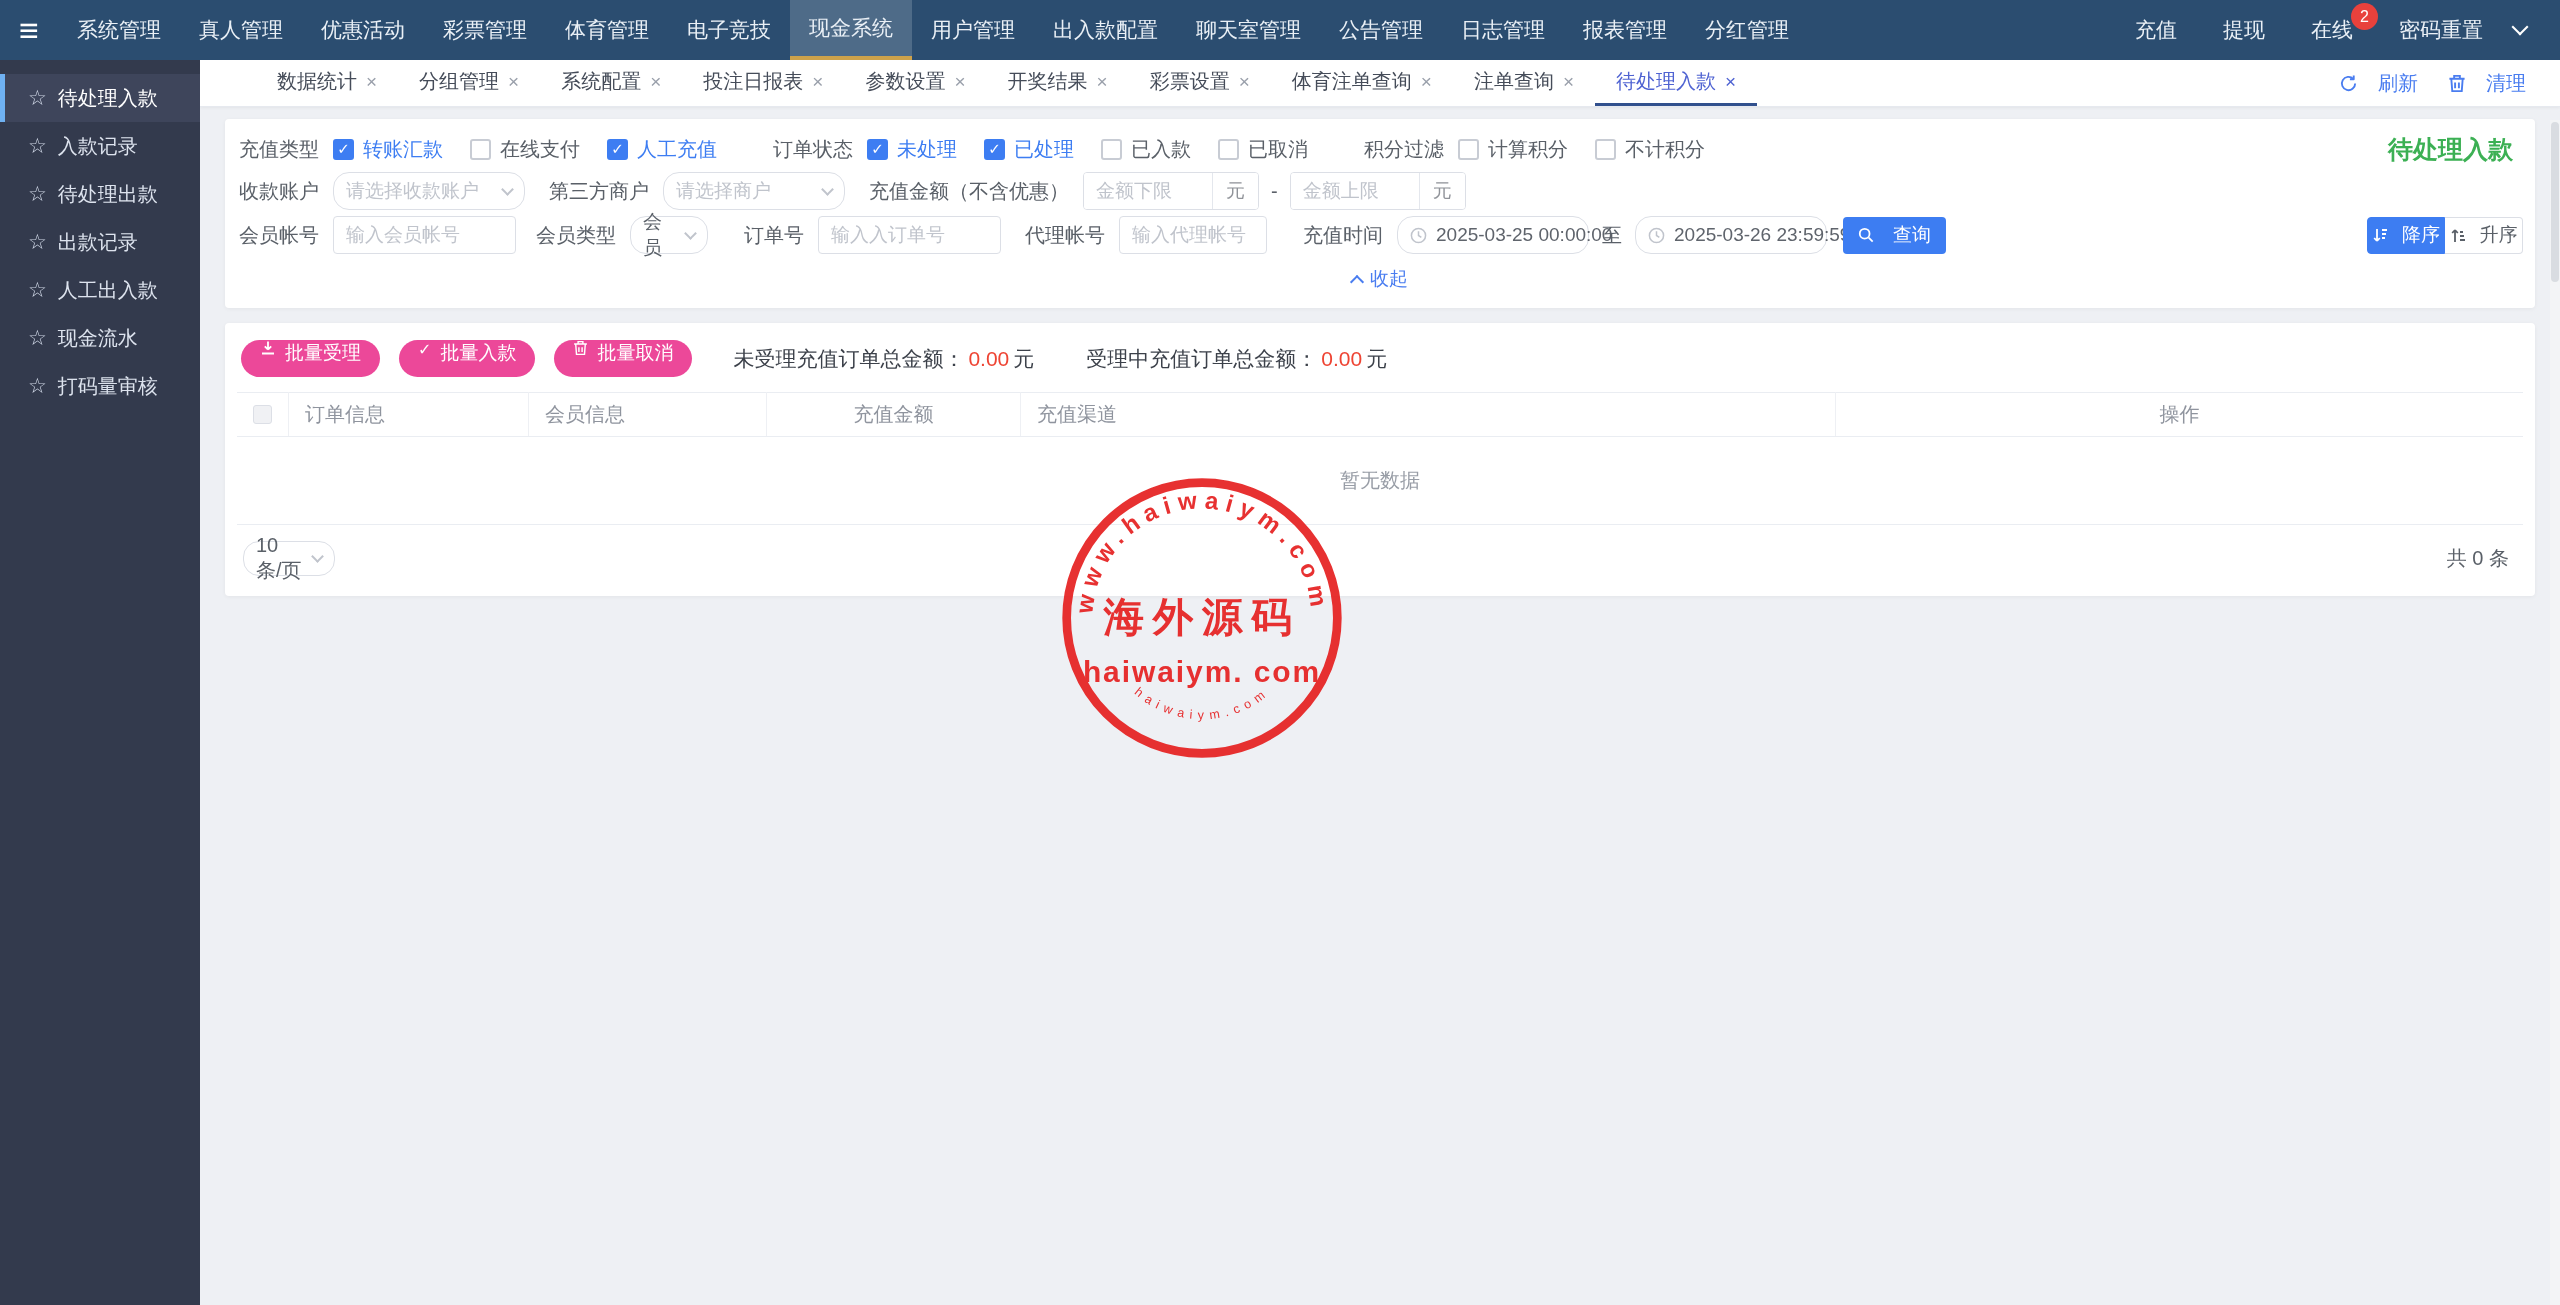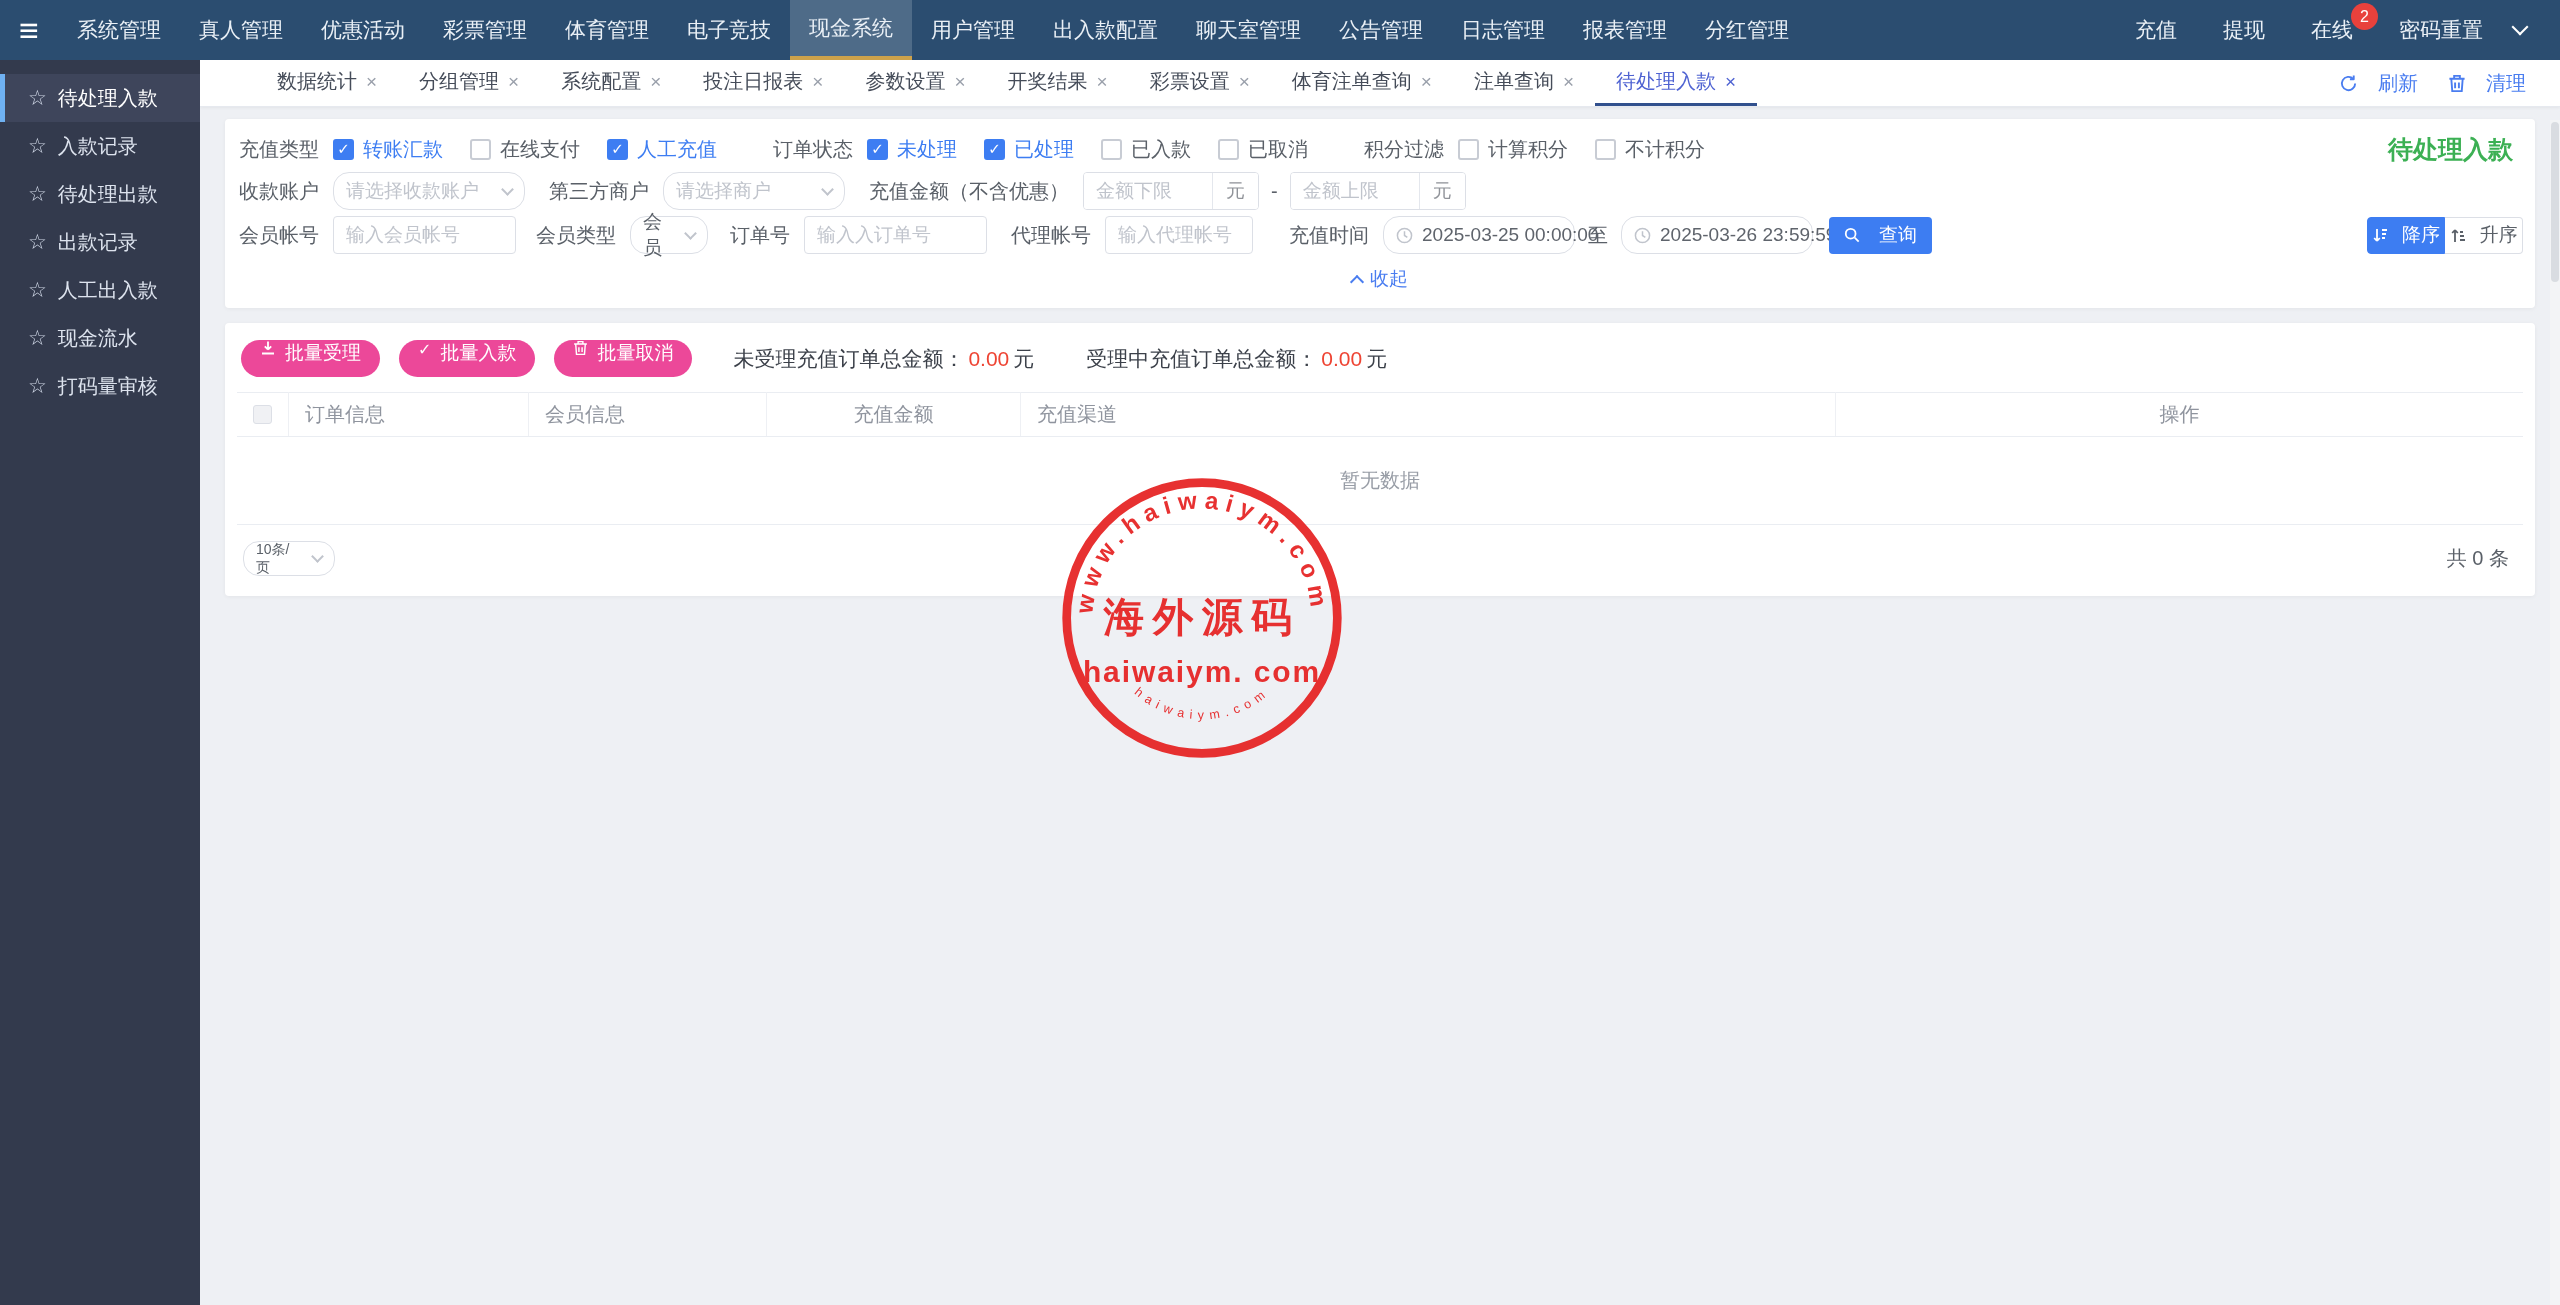--- a/index.html
+++ b/index.html
@@ -164,21 +164,21 @@
     height:44px; font-size:20px; color:#8f949e; font-weight:normal;
     border-bottom:1px solid #eaedf2; border-right:1px solid #eef0f4; background:#fff;
     text-align:left; padding:0 16px; white-space:nowrap;
   }
   .grid th:last-child { border-right:none; }
   .grid th.c { text-align:center; }
   .hdr-cb { width:19px; height:19px; border:1px solid #dcdfe6; border-radius:3px; background:#f0f1f4; margin:0 auto; }
   .grid td.empty { height:88px; text-align:center; color:#989da6; font-size:20px; border-bottom:1px solid #eaedf2; }
 
   .pagination { display:flex; align-items:center; padding:16px 6px 20px 6px; }
-  .page-size { width:92px; height:35px; font-size:14px; }
+  .page-size { width:92px; height:35px; font-size:20px; }
   .total-count { margin-left:auto; color:#5a6068; font-size:20px; padding-right:8px; }
 
   
   .scrollbar { position:absolute; right:0; top:60px; bottom:0; width:10px; background:#f3f4f6; }
   .scrollbar .thumb { position:absolute; top:2px; right:1px; width:8px; height:160px; border-radius:4px; background:#d9dce1; }
 
   
   .stamp { position:absolute; left:1057px; top:473px; width:290px; height:290px; z-index:20; opacity:.93; pointer-events:none; }
   .stamp text, .stamp textPath { fill:#e62222; }
 </style>
@@ -392,21 +392,21 @@
     <div class="f-row">
       <span class="f-label">会员帐号</span>
       <input class="txt" style="width: 183px;" placeholder="输入会员帐号">
 
       <span class="f-label" style="margin-left:20px;">会员类型</span>
       <div class="ctl" style="width:78px;">
         <span style="flex:1;">会员</span>
         <span class="sel-chev"></span>
       </div>
 
-      <span class="f-label" style="margin-left:22px;">订单号</span>
+      <span class="f-label" style="margin-left:36px;">订单号</span>
       <input class="txt" style="width: 183px;" placeholder="输入入订单号">
 
       <span class="f-label" style="margin-left:24px;">代理帐号</span>
       <input class="txt" style="width: 148px;" placeholder="输入代理帐号">
 
       <span class="f-label" style="margin-left:36px;">充值时间</span>
       <div class="ctl date-ctl">
         <svg width="17" height="17" viewBox="0 0 18 18" fill="none" stroke="#c0c4cc" stroke-width="1.6">
             <circle cx="9" cy="9" r="7.5"></circle>
             <path d="M9 4.5V9l3 2"></path>

